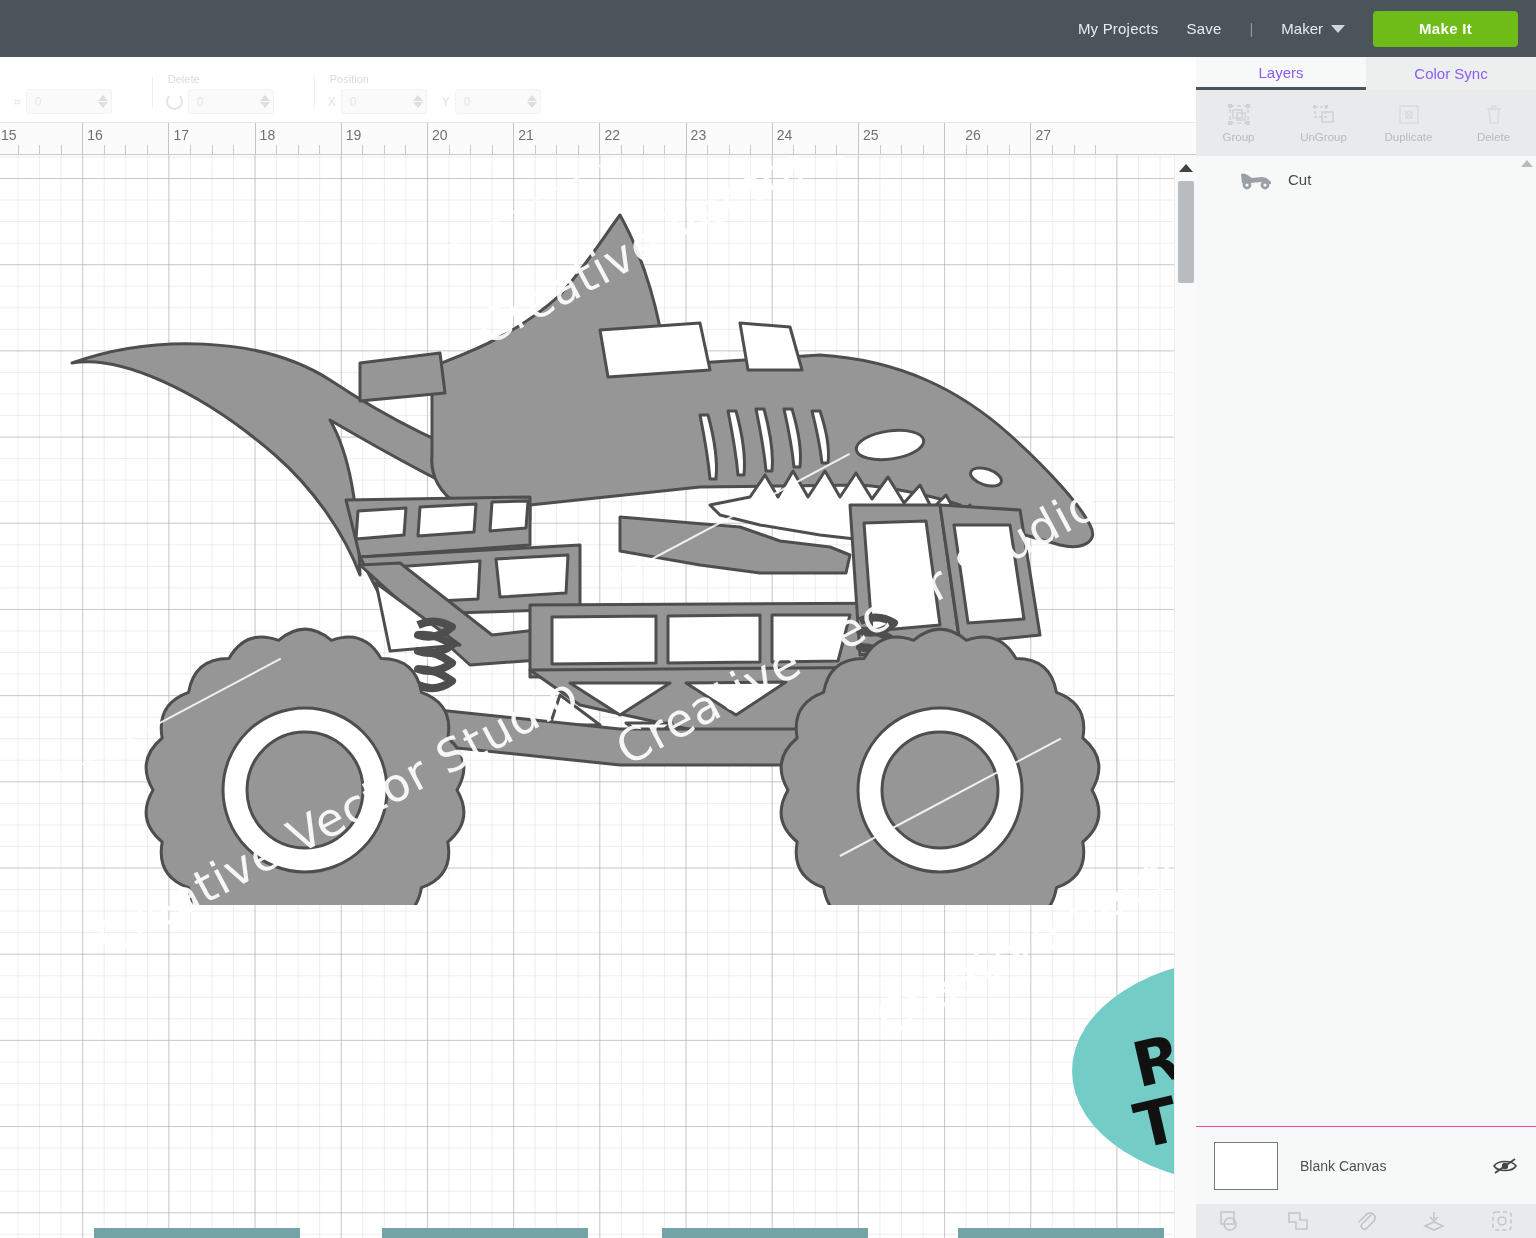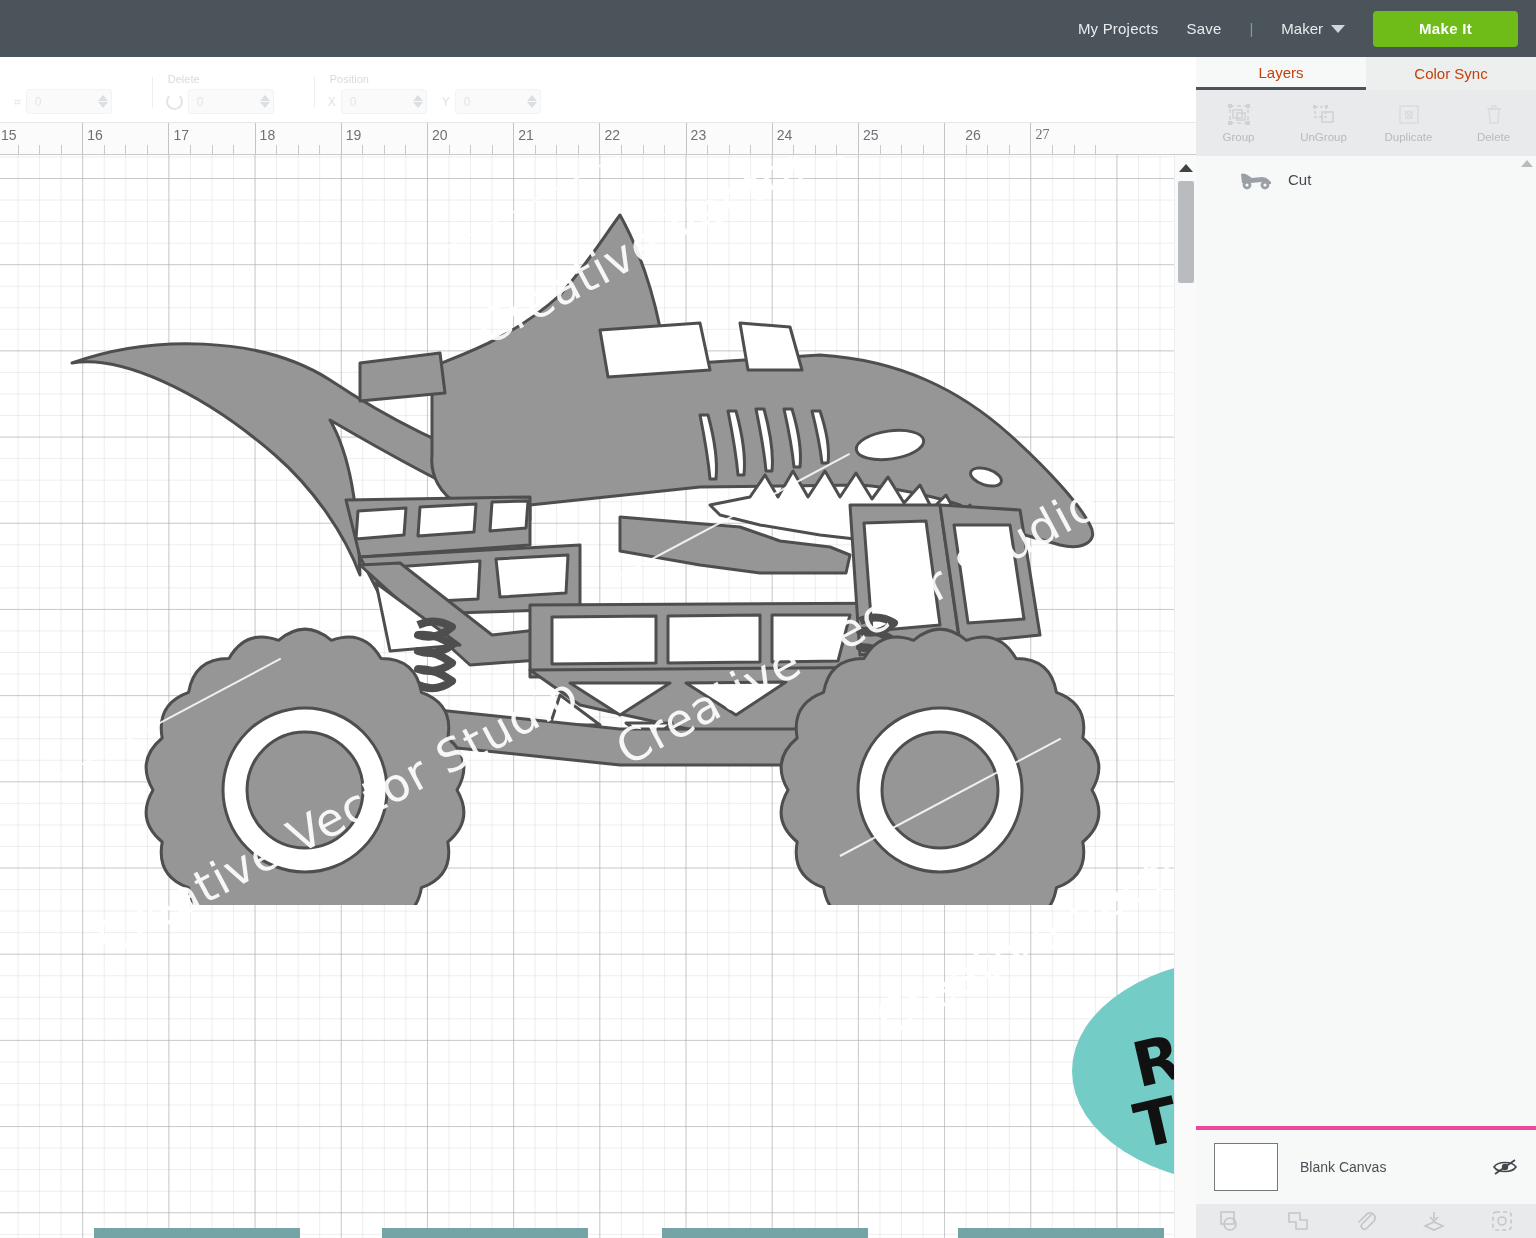--- a/index.html
+++ b/index.html
@@ -124,21 +124,21 @@
   .rtc-inner div {
     font-family:"DejaVu Sans", sans-serif; font-weight:bold; color:#111;
     font-size:62px; line-height:.96; letter-spacing:-1px;
   }
 
   
   .panel { position:absolute; right:0; top:57px; width:340px; height:1181px; background:#f7f8f8; }
   .panel-tabs { display:flex; height:33px; background:#edeeee; }
   .ptab {
     flex:1; display:flex; align-items:center; justify-content:center;
-    font-size:15px; color:#c2410c; cursor:pointer; background:#edeeee;
+    font-size:15px; color:#8b5cf6; cursor:pointer; background:#edeeee;
   }
   .ptab.active { background:#f7f8f8; border-bottom:3px solid #4b545b; }
   .panel-actions {
     display:flex; height:66px; background:#e9eaeb; align-items:center;
   }
   .pact { flex:1; display:flex; flex-direction:column; align-items:center; gap:4px; cursor:pointer; }
   .pact svg { opacity:.45; }
   .pact span { font-size:11.5px; color:#b6bbbf; }
   .layers-body { position:relative; height:970px; background:#f7f8f8; }
   .layer-group {
@@ -147,21 +147,21 @@
   .caret { width:0;height:0;border-left:6px solid transparent;border-right:6px solid transparent;border-top:7px solid #3c4246; margin-right:12px; }
   .layer-group-name { font-size:16px; color:#43494e; flex:1; }
   .layer-row { display:flex; align-items:center; height:46px; padding:0 16px 0 42px; cursor:pointer; }
   .layer-thumb { width:36px; height:26px; margin-right:14px; display:flex; align-items:center; }
   .layer-name { font-size:15px; color:#43494e; flex:1; }
   .panel-scroll { position:absolute; right:3px; top:4px; width:0;height:0;
      border-left:6px solid transparent;border-right:6px solid transparent;border-bottom:7px solid #b9bcbe; }
 
   .canvas-row {
     position:absolute; right:0; bottom:34px; width:340px; height:78px;
-    background:#f7f8f8; border-top:4px solid #ec4899;
+    background:#f7f8f8; border-top:1px solid #ec4899;
     display:flex; align-items:center; padding:0 18px;
   }
   .canvas-swatch { width:64px; height:48px; background:#fff; border:1px solid #73797d; margin-right:22px; }
   .canvas-label { font-size:14px; color:#4a5055; flex:1; }
   .panel-bottom {
     position:absolute; right:0; bottom:0; width:340px; height:34px; background:#e9eaeb;
     display:flex; align-items:center;
   }
   .pb-icon { flex:1; display:flex; align-items:center; justify-content:center; opacity:.3; cursor:pointer; }
 
@@ -287,21 +287,21 @@
       <div class="rnum" style="left: 858px;">25</div>
       <div class="rminor" style="left: 879.55px;"></div>
       <div class="rminor" style="left: 901.1px;"></div>
       <div class="rminor" style="left: 922.65px;"></div>
       <div class="rtick" style="left: 944.2px;"></div>
       <div class="rnum" style="left: 944.2px; margin-left: 16px;">26</div>
       <div class="rminor" style="left: 965.75px;"></div>
       <div class="rminor" style="left: 987.3px;"></div>
       <div class="rminor" style="left: 1008.85px;"></div>
       <div class="rtick" style="left: 1030.4px;"></div>
-      <div class="rnum" style="left: 1030.4px; font-family: Liberation Serif, serif;">27</div>
+      <div class="rnum" style="left: 1030.4px;">27</div>
       <div class="rminor" style="left: 1051.95px;"></div>
       <div class="rminor" style="left: 1073.5px;"></div>
       <div class="rminor" style="left: 1095.05px;"></div>
     </div>
 
   <div class="canvas">
     <div class="grid"></div>
 
     <div class="art">
       <svg viewBox="0 0 1080 700" width="1080" height="700">

